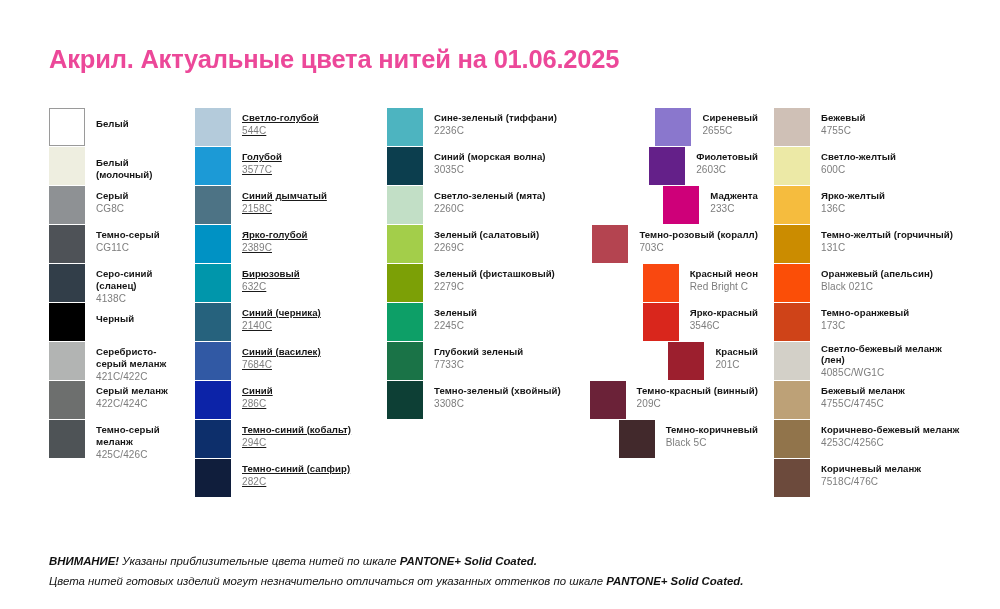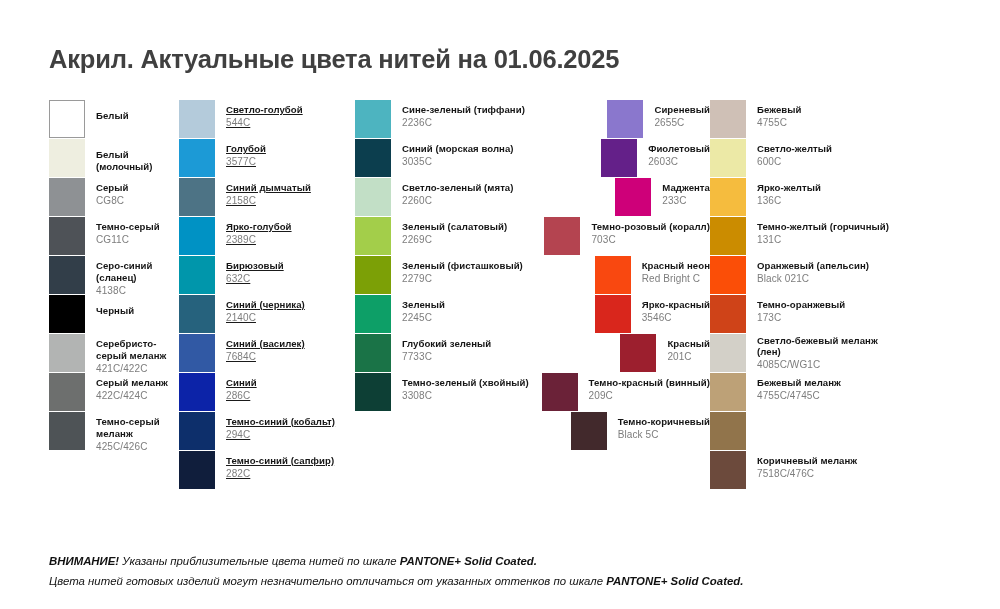--- a/index.html
+++ b/index.html
@@ -22,30 +22,31 @@
     height: 609px;
     box-sizing: border-box;
   }
   .page-title {
     position: absolute;
     left: 49px;
     top: 45px;
     font-size: 25.5px;
     font-weight: bold;
     letter-spacing: -0.2px;
-    color: #404040;
+    color: #ec4899;
     white-space: nowrap;
   }
   .columns {
     position: absolute;
     left: 0;
-    top: 100px;
+    top: 108px;
     width: 1000px;
     display: flex;
     flex-direction: row;
+    gap: 16px;
   }
   .color-column {
     display: flex;
     flex-direction: column;
     box-sizing: border-box;
   }
   .col-0 { width: 178px; padding-left: 49px; }
   .col-1 { width: 177px; padding-left: 1px; text-decoration: underline; }
   .col-2 { width: 178px; padding-left: 0px; }
   .col-3 { width: 177px; padding-left: 0px; align-items: flex-end; }
@@ -423,20 +424,24 @@
         </div>
         <div class="swatch-row">
           <div class="swatch" style="background: rgb(189, 161, 119);"></div>
           <div class="swatch-text">
             <div class="swatch-name">Бежевый меланж</div>
             <div class="swatch-code">4755C/4745C</div>
           </div>
         </div>
         <div class="swatch-row">
           <div class="swatch" style="background: rgb(145, 116, 75);"></div>
+          <div class="swatch-text">
+            <div class="swatch-name">Коричнево-бежевый меланж</div>
+            <div class="swatch-code">4253C/4256C</div>
+          </div>
         </div>
         <div class="swatch-row">
           <div class="swatch" style="background: rgb(108, 74, 60);"></div>
           <div class="swatch-text">
             <div class="swatch-name">Коричневый меланж</div>
             <div class="swatch-code">7518C/476C</div>
           </div>
         </div>
       </div>
     </div>

